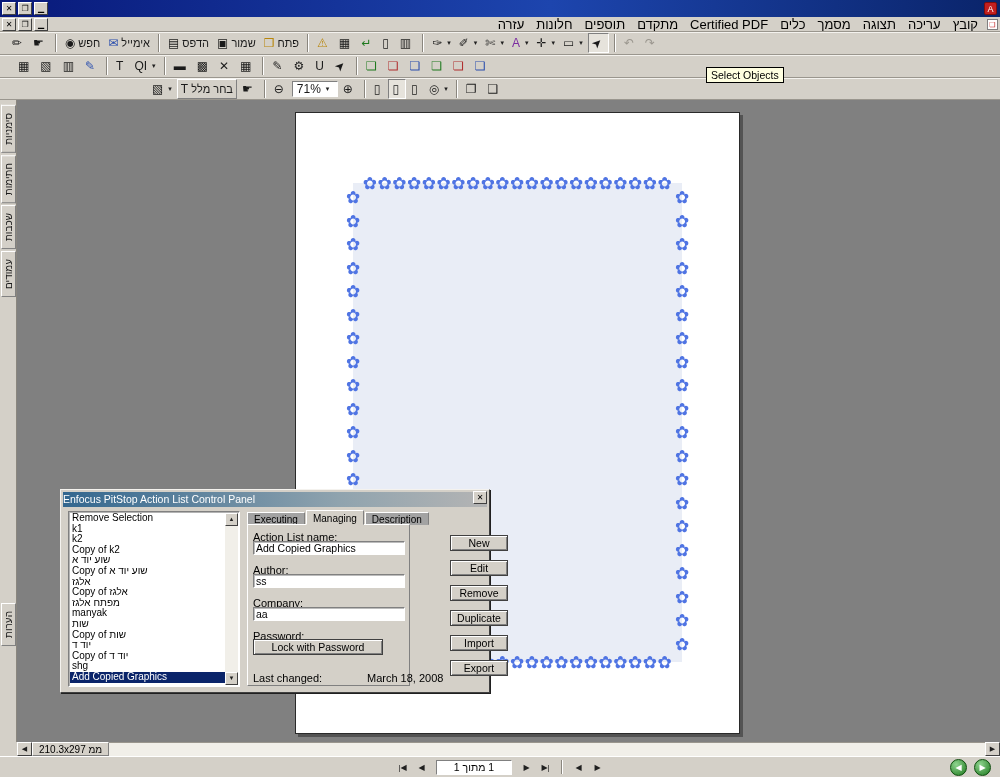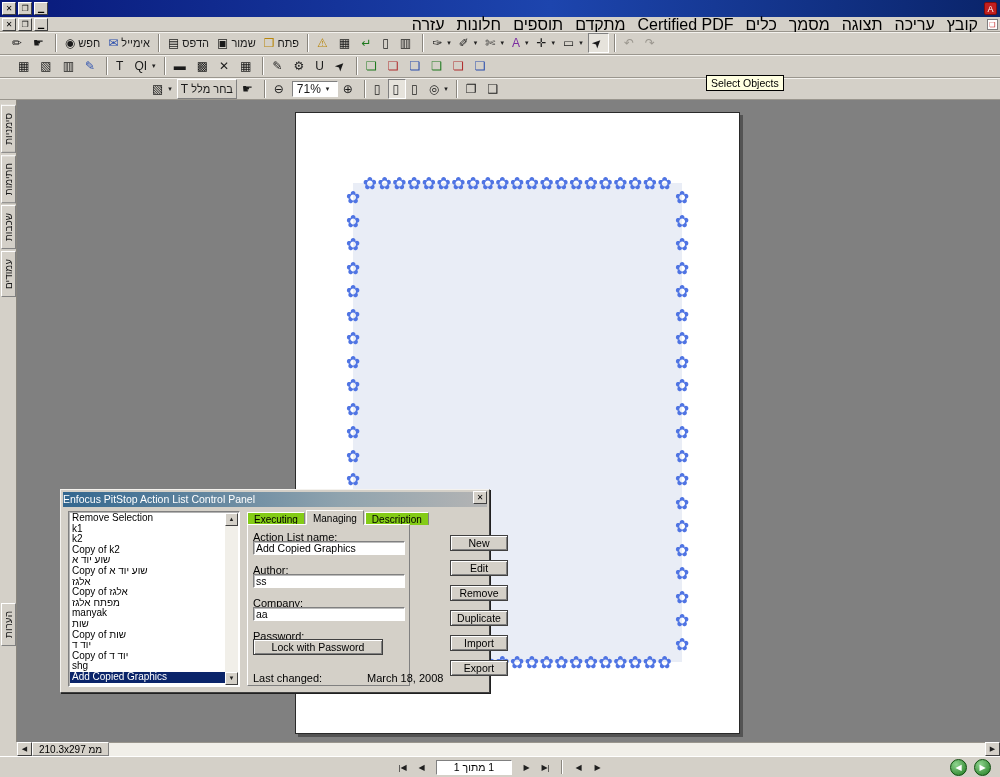--- a/index.html
+++ b/index.html
@@ -15,21 +15,21 @@
   .win-btns { display:flex; gap:2px; margin-left:2px; }
   .wbtn { width:14px; height:13px; background:#d4d0c8; border:1px solid; border-color:#fff #404040 #404040 #fff;
     font-size:8px; line-height:11px; text-align:center; color:#000; }
   .appicon { position:absolute; right:3px; top:2px; width:13px; height:13px; background:#c21f1f; border:1px solid #7d0d0d;
     color:#fff; font-size:9px; line-height:12px; text-align:center; border-radius:2px; }
 
   
   .menubar { position:absolute; left:0; top:17px; width:1000px; height:15px; background:#d4d0c8;
     border-bottom:1px solid #9a968e; display:flex; align-items:center; }
   .menus { position:absolute; right:16px; top:0; height:15px; direction:rtl; display:flex; align-items:center; }
-  .menu-item { padding:0 6px; font-size:16px; line-height:14px; white-space:nowrap; }
+  .menu-item { padding:0 6px; font-size:13px; line-height:14px; white-space:nowrap; }
   .child-icon { position:absolute; right:2px; top:2px; width:11px; height:11px; background:#fff; border:1px solid #808080;
     color:#c21f1f; font-size:7px; line-height:10px; text-align:center; }
 
   
   .toolbar { position:absolute; left:0; width:1000px; background:#d4d0c8; border-bottom:1px solid #9a968e;
     box-shadow:inset 0 1px 0 #f4f2ee; display:flex; align-items:center; overflow:hidden; }
   #tb1 { top:32px; height:23px; padding-left:8px; }
   #tb2 { top:55px; height:23px; padding-left:14px; }
   #tb3 { top:78px; height:22px; padding-left:148px; }
   .tb-item { display:inline-flex; align-items:center; height:20px; padding:0 3px; margin:0 1px; color:#1a1a1a; }
@@ -40,21 +40,21 @@
   .tb-item.disabled { color:#9a968e; }
   .tb-item.zoombox { background:#fff; border:1px solid; border-color:#808080 #fff #fff #808080; height:16px; padding:0 4px; min-width:46px; }
   .tb-glyph { font-size:12px; line-height:1; }
   .tb-label { font-size:11px; margin-left:3px; white-space:nowrap; }
   .c-warn { color:#b8860b; } .c-green { color:#1f7a1f; } .c-blue { color:#2b4fae; }
   .c-red { color:#b03030; } .c-purple { color:#7a2ba0; }
   .rot-neg45 { transform:rotate(-45deg); display:inline-block; }
 
   
   .tooltip { position:absolute; left:706px; top:67px; background:#ffffe1; border:1px solid #000; padding:1px 4px;
-    font-size:10.5px; z-index:60; white-space:nowrap;margin-top:8px; }
+    font-size:10.5px; z-index:60; white-space:nowrap; }
 
   
   .sidebar { position:absolute; left:0; top:100px; width:17px; height:642px; background:#d4d0c8;
     border-right:1px solid #8a867e; display:flex; flex-direction:column; align-items:center; padding-top:4px; }
   .vtab { writing-mode:vertical-rl; transform:rotate(180deg); font-size:10px; padding:7px 1px; margin:1px 0;
     border:1px solid; border-color:#808080 #fff #fff #808080; background:#d4d0c8; color:#1a1a1a; white-space:nowrap; }
   .vtab.bottom { margin-top:auto; margin-bottom:96px; }
 
   
   .canvas { position:absolute; left:17px; top:100px; width:983px; height:642px; background:#808080; overflow:hidden; }
@@ -79,21 +79,21 @@
   .listbox { position:absolute; left:7px; top:21px; width:172px; height:176px; background:#fff;
     border:1px solid; border-color:#808080 #fff #fff #808080; box-shadow:inset 1px 1px 0 rgba(64,64,64,.4); }
   .list-items { position:absolute; left:1px; top:1px; right:14px; bottom:1px; overflow:hidden; }
   .list-item { height:10.6px; line-height:10.6px; font-size:10px; padding-left:2px; white-space:nowrap; overflow:hidden; color:#000; }
   .list-item.selected { background:#0a246a; color:#fff; }
   .list-sb { position:absolute; right:1px; top:1px; bottom:1px; width:13px; background:#f1efe9; display:flex; flex-direction:column; }
   .sb-btn { width:13px; height:13px; background:#d4d0c8; border:1px solid; border-color:#fff #404040 #404040 #fff;
     font-size:6px; line-height:11px; text-align:center; color:#202020; }
   .sb-track { flex:1; }
   .dlg-tabs { position:absolute; left:186px; top:20px; height:15px; display:flex; align-items:flex-end; }
-  .dlg-tab { height:13px; line-height:13px; padding:0 6px; font-size:10px; background:#84cc16;
+  .dlg-tab { height:13px; line-height:13px; padding:0 6px; font-size:10px; background:#a3a3a3;
     border:1px solid; border-color:#fff #808080 transparent #fff; margin-right:1px; }
   .dlg-tab.active { height:15px; line-height:15px; background:#d4d0c8; position:relative; z-index:2; }
   .dlg-panel { position:absolute; left:186px; top:34px; width:163px; height:162px;
     border:1px solid; border-color:#fff #808080 #808080 #fff; background:#d4d0c8; }
   .fld-label { position:absolute; left:192px; font-size:11px; color:#000; white-space:nowrap; }
   .fld-input { position:absolute; left:192px; width:152px; height:14px; background:#fff; font-size:10.5px; line-height:12px;
     padding-left:2px; border:1px solid; border-color:#808080 #fff #fff #808080; box-shadow:inset 1px 1px 0 rgba(64,64,64,.35);
     white-space:nowrap; overflow:hidden; }
   .lock-btn { position:absolute; left:192px; top:149px; width:130px; height:16px; background:#d4d0c8; text-align:center;
     font-size:10.5px; line-height:14px; border:1px solid #404040; box-shadow:inset 1px 1px 0 #fff, inset -1px -1px 0 #808080; }

